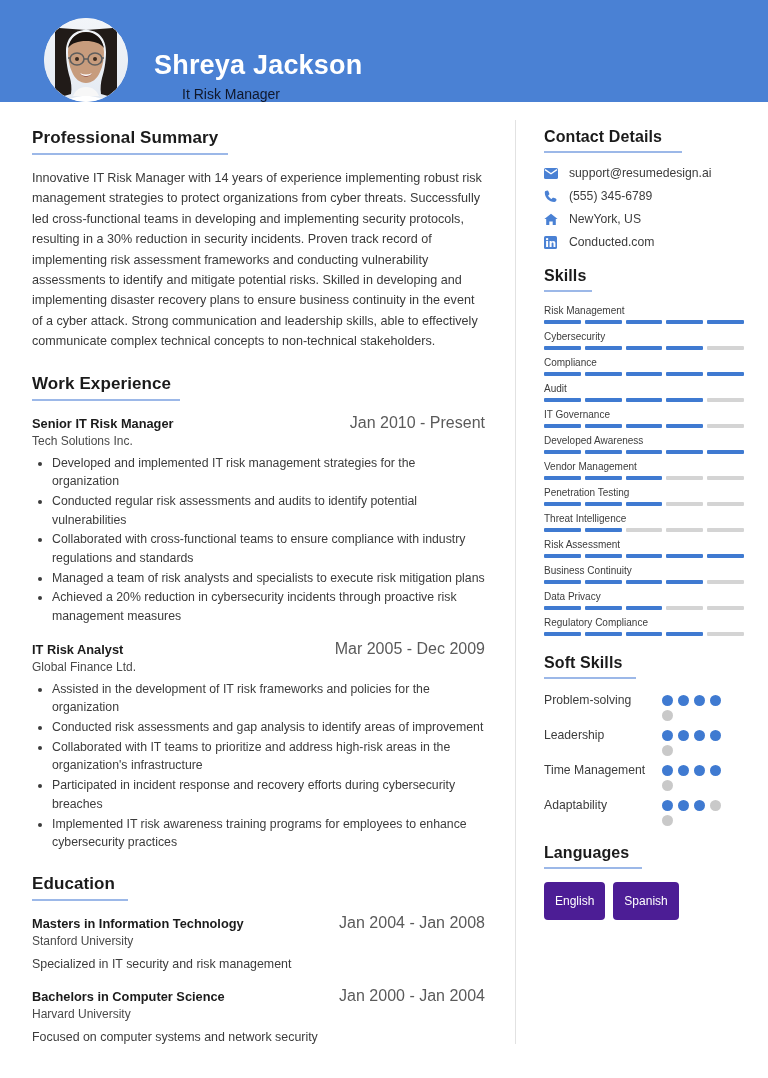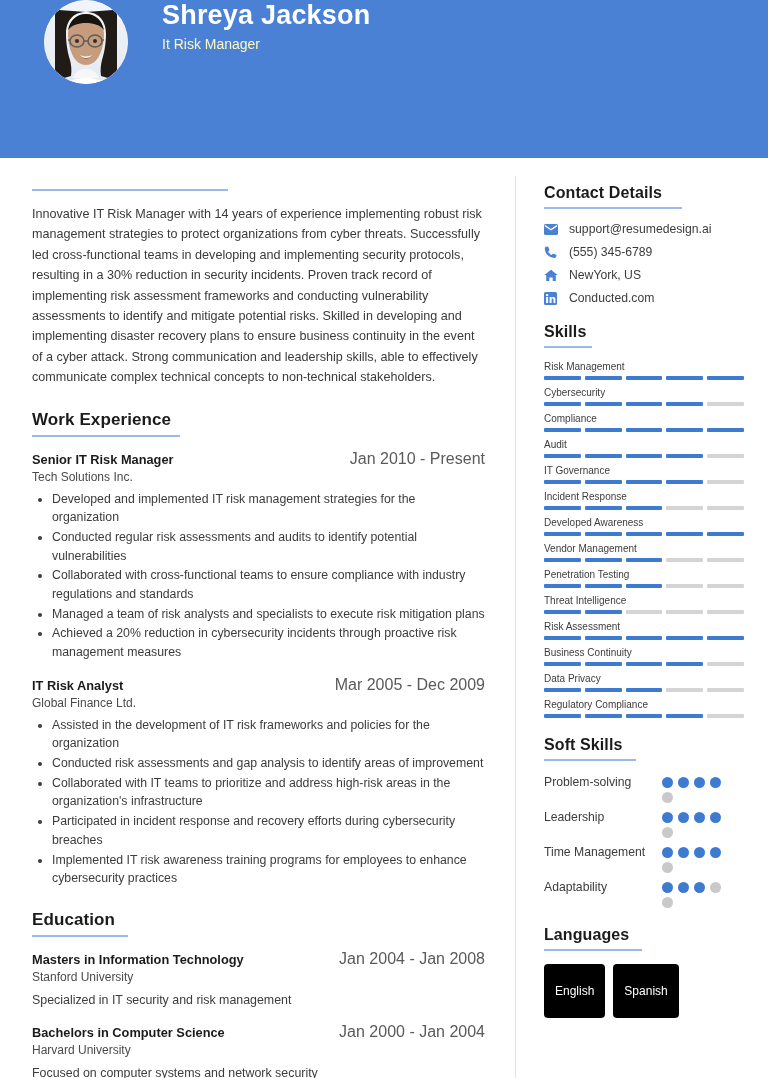--- a/index.html
+++ b/index.html
@@ -9,49 +9,49 @@
     height: 1078px;
     background: #ffffff;
     font-family: "Liberation Sans", sans-serif;
     color: #333333;
     overflow: hidden;
   }
   .page { position: relative; width: 768px; height: 1078px; background:#fff; }
 
   
   .header {
-    height: 158px;
+    height: 102px;
     background: #4a81d4;
     display: flex;
-    align-items: flex-start;
+    align-items: flex-end;
     padding-left: 44px;
-    gap: 8px;
   }
   .avatar {
     width: 84px; height: 84px;
     border-radius: 50%;
     overflow: hidden;
     flex: 0 0 84px;
     background: #e9eef5;
     position: relative;
   }
   .avatar svg { display:block; width:100%; height:100%; }
   .header-text { margin-left: 26px; }
   .name {
     color: #ffffff;
     font-size: 27px;
     font-weight: bold;
     letter-spacing: .2px;
     line-height: 1.15;
   }
   .job-title {
-    color: #fef9c3;
+    color: #0f172a;
     font-size: 14px;
     margin-top: 5px;
     font-weight: normal;
+    margin-left: 28px;
   }
 
   
   .body {
     display: flex;
     align-items: flex-start;
     height: 956px;
   }
   .col-main {
     width: 515px;
@@ -206,24 +206,24 @@
   .dot {
     width: 11px; height: 11px;
     border-radius: 50%;
     background: #c9c9c9;
   }
   .dot.on { background: #3f7ad1; }
 
   
   .lang-wrap { display: flex; flex-wrap: wrap; gap: 8px; }
   .lang-pill {
-    background: #000000;
+    background: #4c1d95;
     color: #ffffff;
     font-size: 12px;
-    padding: 20px 11px;
+    padding: 12px 11px;
     border-radius: 4px;
   }
 </style>
 </head>
 <body>
 
 <div class="page">
 
   <div class="header">
     <div class="avatar">
@@ -259,20 +259,21 @@
       <div class="name">Shreya Jackson</div>
       <div class="job-title">It Risk Manager</div>
     </div>
   </div>
 
   <div class="body">
 
     <div class="col-main">
 
       <div class="section">
+        <div class="sec-head">Professional Summary</div>
         <div class="sec-rule rule-w-210"></div>
         <div class="summary">Innovative IT Risk Manager with 14 years of experience implementing robust risk management strategies to protect organizations from cyber threats. Successfully led cross-functional teams in developing and implementing security protocols, resulting in a 30% reduction in security incidents. Proven track record of implementing risk assessment frameworks and conducting vulnerability assessments to identify and mitigate potential risks. Skilled in developing and implementing disaster recovery plans to ensure business continuity in the event of a cyber attack. Strong communication and leadership skills, able to effectively communicate complex technical concepts to non-technical stakeholders.</div>
       </div>
 
       <div class="section">
         <div class="sec-head">Work Experience</div>
         <div class="sec-rule rule-w-150"></div>
         <div>
 
           <div class="entry">
@@ -436,30 +437,20 @@
               <div class="skill-name">IT Governance</div>
               <div class="skill-bar">
                 <span class="seg on"></span>
                 <span class="seg on"></span>
                 <span class="seg on"></span>
                 <span class="seg on"></span>
                 <span class="seg"></span>
               </div>
             </div>
             <div class="skill-item">
-              <div class="skill-name">Incident Response</div>
-              <div class="skill-bar">
-                <span class="seg on"></span>
-                <span class="seg on"></span>
-                <span class="seg on"></span>
-                <span class="seg"></span>
-                <span class="seg"></span>
-              </div>
-            </div>
-            <div class="skill-item">
               <div class="skill-name">Developed Awareness</div>
               <div class="skill-bar">
                 <span class="seg on"></span>
                 <span class="seg on"></span>
                 <span class="seg on"></span>
                 <span class="seg on"></span>
                 <span class="seg on"></span>
               </div>
             </div>
             <div class="skill-item">

